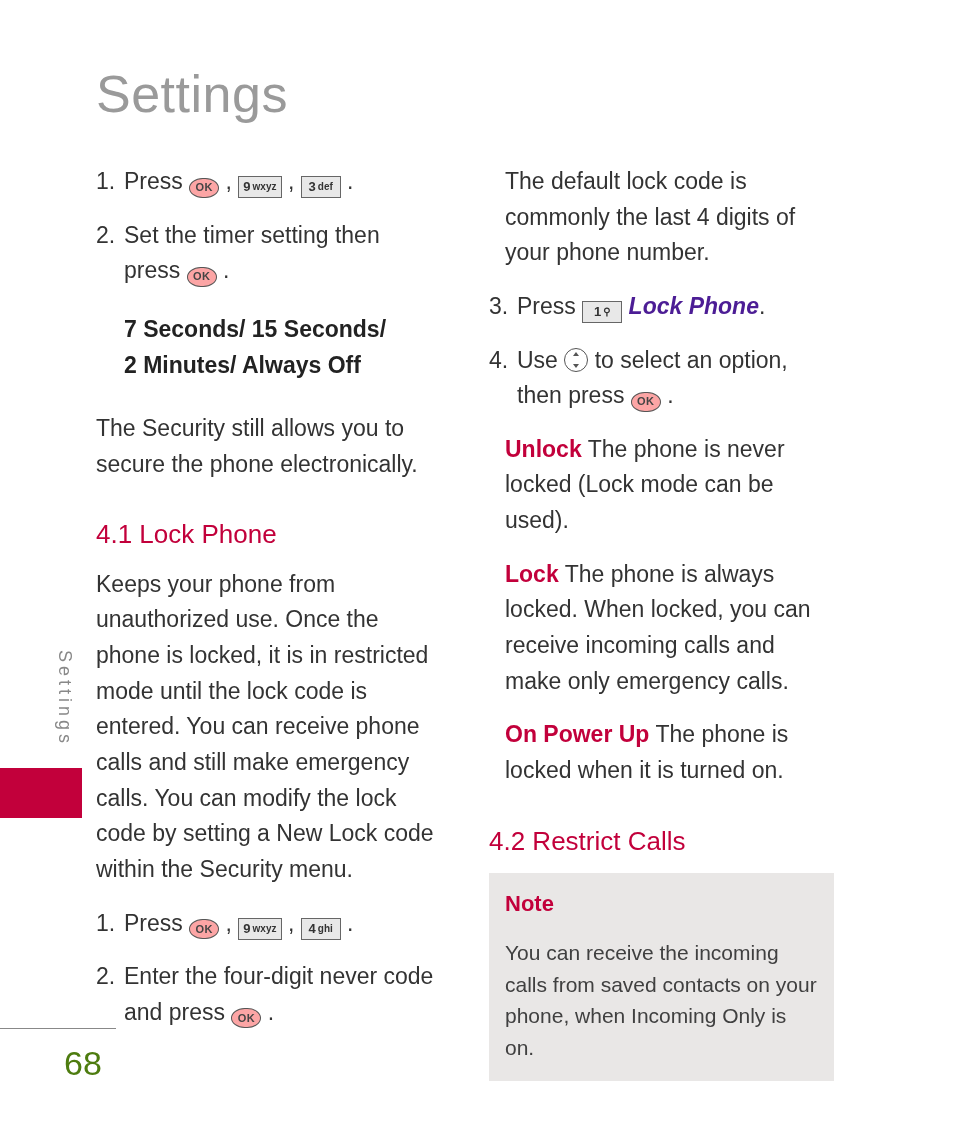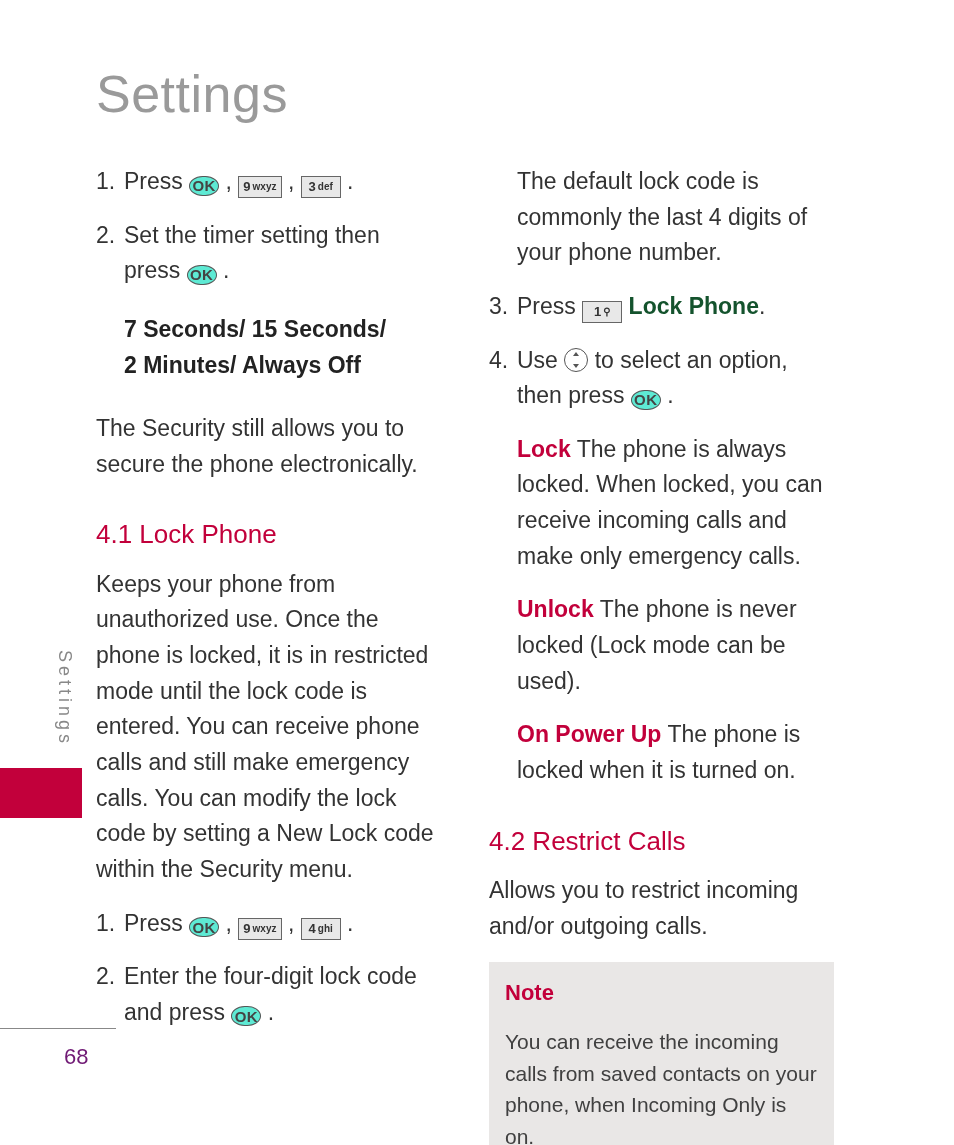--- a/index.html
+++ b/index.html
@@ -63,30 +63,31 @@
     color: #c2003b;
     font-size: 26px;
     font-weight: 400;
     margin-top: 32px;
     margin-bottom: 12px;
   }
   .para {
     margin-bottom: 18px;
   }
   .indent-para {
-    margin-left: 28px;
+    margin-left: 16px;
     margin-bottom: 18px;
   }
   .red-lead {
     color: #c2003b;
     font-weight: 600;
   }
   .bold {
     font-weight: 700;
-    color: #14532d;
+    color: #4c1d95;
+    font-style: italic;
   }
   .note-box {
     background: #e9e7e6;
     padding: 14px 16px 18px 16px;
     margin-top: 10px;
   }
   .note-title {
     color: #c2003b;
     font-weight: 700;
     font-size: 22px;
@@ -99,25 +100,25 @@
   }
   
   .ok-icon {
     display: inline-flex;
     align-items: center;
     justify-content: center;
     width: 30px;
     height: 20px;
     border: 1.6px solid #555;
     border-radius: 50%/55%;
-    font-size: 15px;
+    font-size: 11px;
     font-weight: 700;
     color: #444;
     vertical-align: -2px;
-    background: #5eead4;
+    background: #fca5a5;
     letter-spacing: 0.5px;
   }
   .key-icon {
     display: inline-flex;
     align-items: center;
     justify-content: center;
     min-width: 40px;
     height: 22px;
     border: 1.4px solid #666;
     background: #e8e8e8;
@@ -184,22 +185,22 @@
     position: absolute;
     left: 0;
     top: 1028px;
     width: 116px;
     border-top: 1px solid #888;
   }
   .page-num {
     position: absolute;
     left: 64px;
     top: 1044px;
-    font-size: 22px;
-    color: #701a75;
+    font-size: 34px;
+    color: #4d7c0f;
     text-align: center;
   }
 </style>
 </head>
 <body>
 
 <div class="page">
 
   <div class="page-title">Settings</div>
 
@@ -260,21 +261,21 @@
               <span class="kn">4</span>
               <span class="kl">ghi</span>
             </span>
           <span> .</span>
         </div>
       </div>
 
       <div class="step">
         <div class="step-num">2.</div>
         <div class="step-body">
-          <span>Enter the four-digit lock code and press </span>
+          <span>Enter the four-digit never code and press </span>
           <span class="ok-icon">OK</span>
           <span> .</span>
         </div>
       </div>
 
     </div>
 
     <div class="col">
 
       <div class="indent-para">The default lock code is commonly the last 4 digits of your phone number.</div>
@@ -297,33 +298,32 @@
         <div class="step-body">
           <span>Use </span>
           <span class="nav-icon"></span>
           <span> to select an option, then press </span>
           <span class="ok-icon">OK</span>
           <span> .</span>
         </div>
       </div>
 
       <div class="indent-para">
+        <span class="red-lead">Unlock</span><span> The phone is never locked (Lock mode can be used).</span>
+      </div>
+
+      <div class="indent-para">
         <span class="red-lead">Lock</span><span> The phone is always locked. When locked, you can receive incoming calls and make only emergency calls.</span>
-      </div>
-
-      <div class="indent-para">
-        <span class="red-lead">Unlock</span><span> The phone is never locked (Lock mode can be used).</span>
       </div>
 
       <div class="indent-para">
         <span class="red-lead">On Power Up</span><span> The phone is locked when it is turned on.</span>
       </div>
 
       <div class="h3">4.2 Restrict Calls</div>
-      <div class="para">Allows you to restrict incoming and/or outgoing calls.</div>
 
       <div class="note-box">
         <div class="note-title">Note</div>
         <div class="note-body">You can receive the incoming calls from saved contacts on your phone, when Incoming Only is on.</div>
       </div>
 
     </div>
 
   </div>
 

